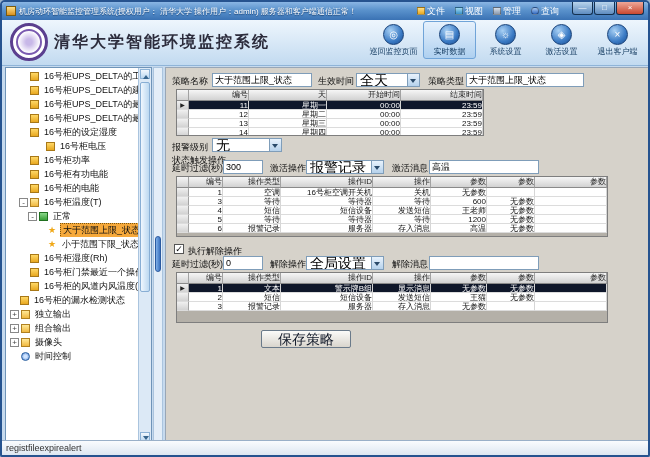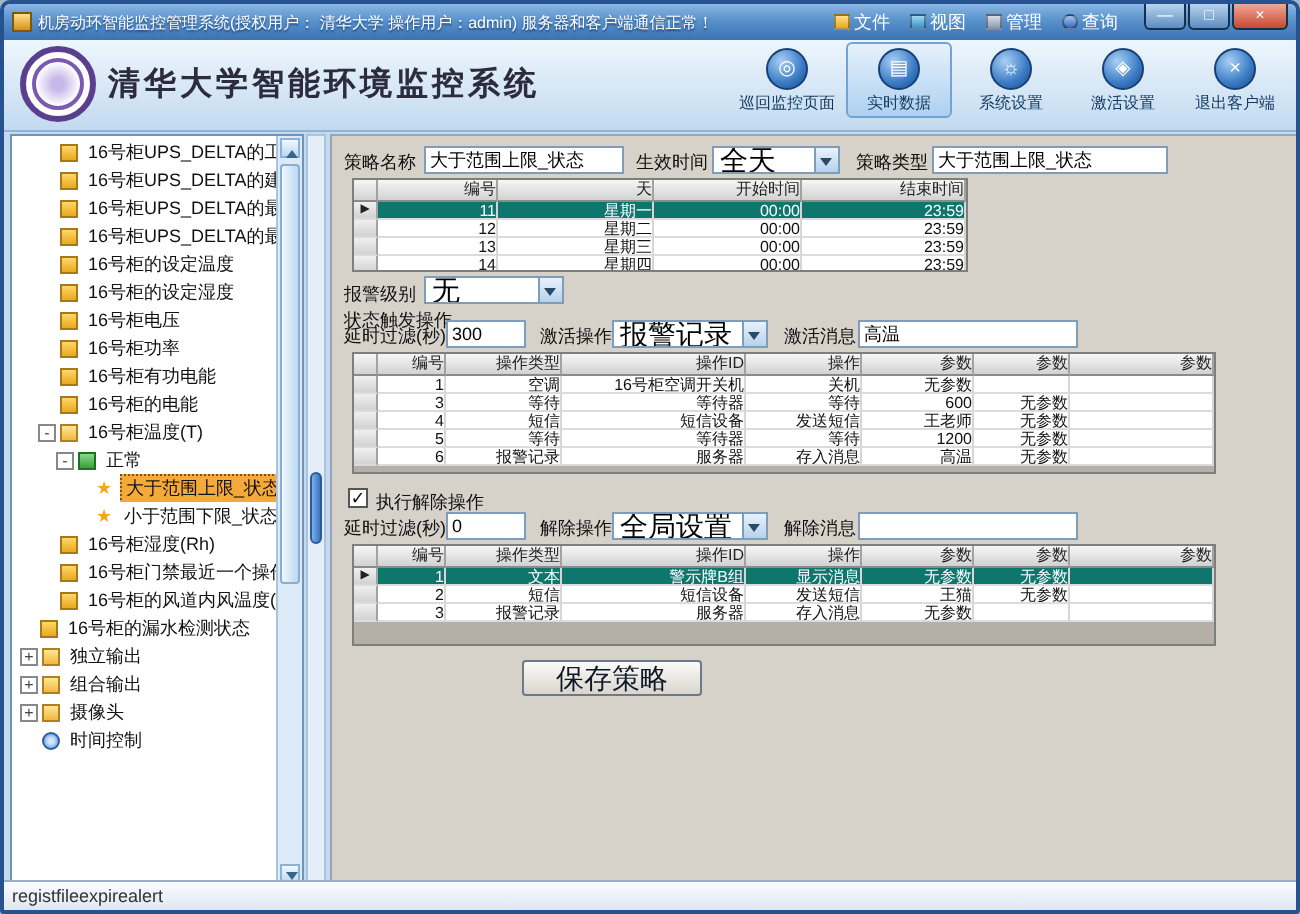--- a/index.html
+++ b/index.html
@@ -73,21 +73,21 @@
   
   .gtable { position:absolute; background:#b4b0a8; border:1px solid #7e7e7e; overflow:hidden;text-align:right; }
   .trow { display:grid; height:9px; }
   .trow.thead { height:11px; }
   .t1 .trow { grid-template-columns:12px 60px 78px 74px 1fr; }
   .t2 .trow { grid-template-columns:12px 34px 58px 92px 58px 56px 48px 1fr; }
   .hcell { background:linear-gradient(#f6f6f6,#d2d2d2); border-right:1px solid #a2a2a2; border-bottom:1px solid #8a8a8a; font-size:8px; line-height:10px; padding-left:2px; color:#222; overflow:hidden; white-space:nowrap; }
   .dcell { background:#fff; border-right:1px solid #d6d6d6; border-bottom:1px solid #dcdcdc; font-size:8px; line-height:9px; padding-left:2px; overflow:hidden; white-space:nowrap; color:#111; }
   .csel { padding:0; display:flex; align-items:center; justify-content:center; }
   .dcell.csel { background:linear-gradient(#f0f0f0,#d2d2d2); border-right:1px solid #a2a2a2; }
-  .trow.sel .dcell { background:#0f766e; color:#fff; }
+  .trow.sel .dcell { background:#0f172a; color:#fff; }
   .trow.sel .dcell.csel { background:linear-gradient(#f0f0f0,#d2d2d2); }
   .trow.sel .dcell.csel::before { content:"\25B6"; font-size:6px; color:#222; }
 
   
   .statusbar { position:absolute; left:0; right:0; bottom:0; height:15px; background:linear-gradient(#fafcfe,#dde7f1); border-top:1px solid #9ab0c8; display:flex; align-items:center; }
   .status-text { font-size:9px; color:#333; padding-left:4px; }
 </style>
 </head>
 <body>
 
@@ -185,28 +185,23 @@
           <span class="tlabel">16号柜UPS_DELTA的最低工</span>
         </div>
         <div class="titem i-gauge" data-name="tree-item" style="padding-left: 13px;">
           <span class="tbox" data-name="expand-toggle-icon"></span>
           <span class="ticon" data-name="sensor-icon"></span>
           <span class="tlabel">16号柜UPS_DELTA的最高工</span>
         </div>
         <div class="titem i-gauge" data-name="tree-item" style="padding-left: 13px;">
           <span class="tbox" data-name="expand-toggle-icon"></span>
           <span class="ticon" data-name="sensor-icon"></span>
-          <span class="tlabel">16号柜的设定温度</span>
-        </div>
-        <div class="titem i-gauge" data-name="tree-item" style="padding-left: 13px;">
-          <span class="tbox" data-name="expand-toggle-icon"></span>
-          <span class="ticon" data-name="sensor-icon"></span>
           <span class="tlabel">16号柜的设定湿度</span>
         </div>
-        <div class="titem i-gauge" data-name="tree-item" style="padding-left: 13px;">
+        <div class="titem i-gauge" data-name="tree-item" style="padding-left: 29px;">
           <span class="tbox" data-name="expand-toggle-icon"></span>
           <span class="ticon" data-name="sensor-icon"></span>
           <span class="tlabel">16号柜电压</span>
         </div>
         <div class="titem i-gauge" data-name="tree-item" style="padding-left: 13px;">
           <span class="tbox" data-name="expand-toggle-icon"></span>
           <span class="ticon" data-name="sensor-icon"></span>
           <span class="tlabel">16号柜功率</span>
         </div>
         <div class="titem i-gauge" data-name="tree-item" style="padding-left: 13px;">

